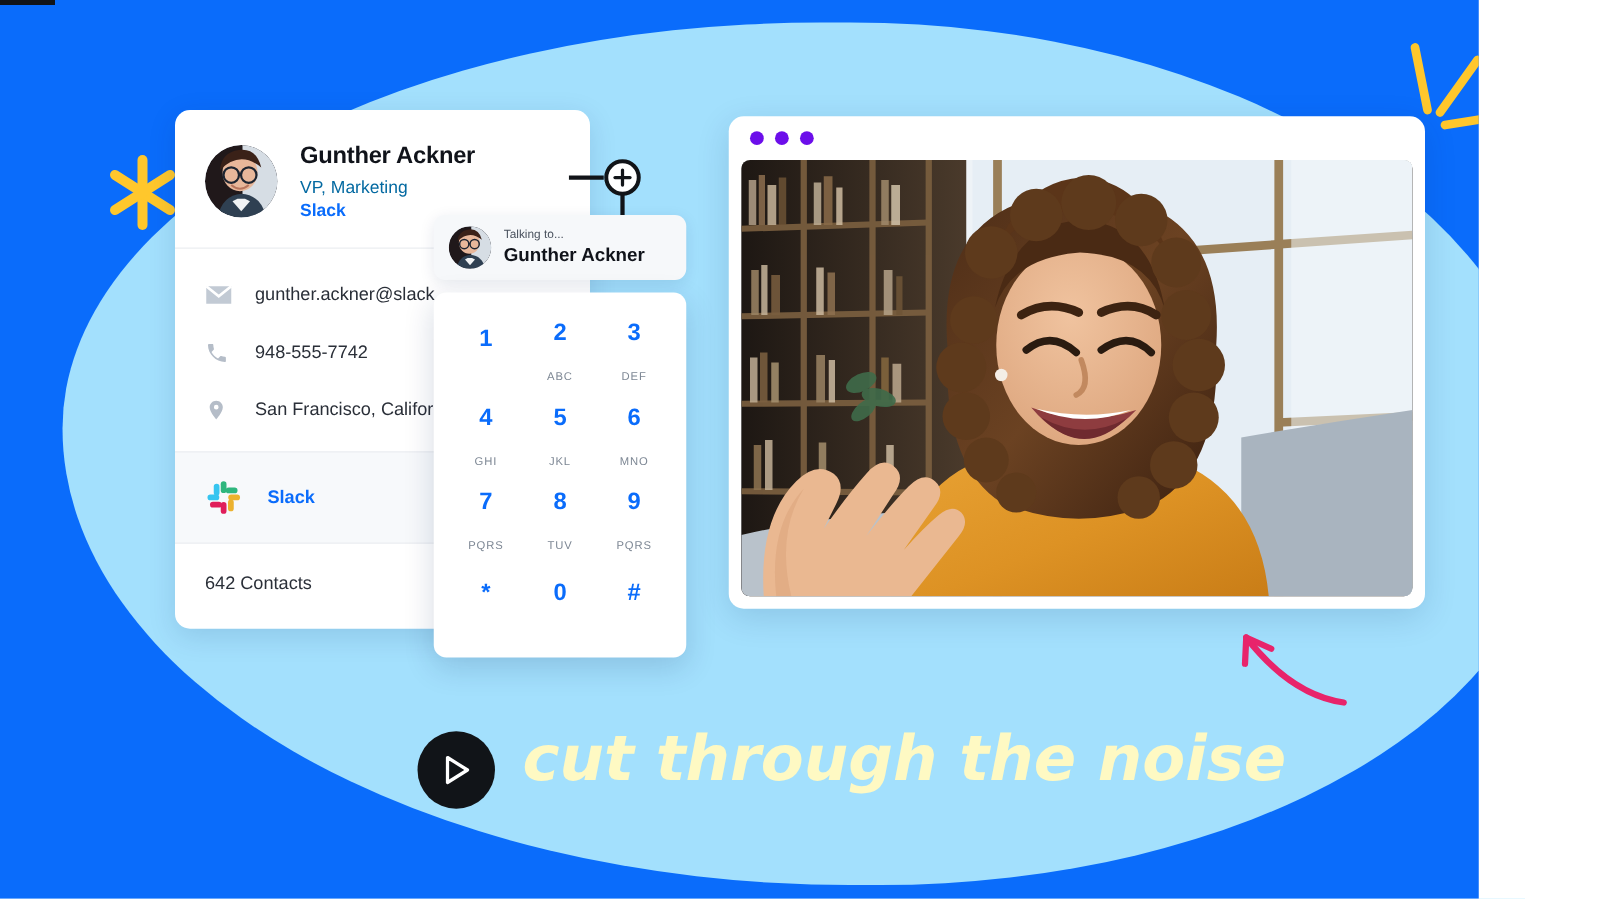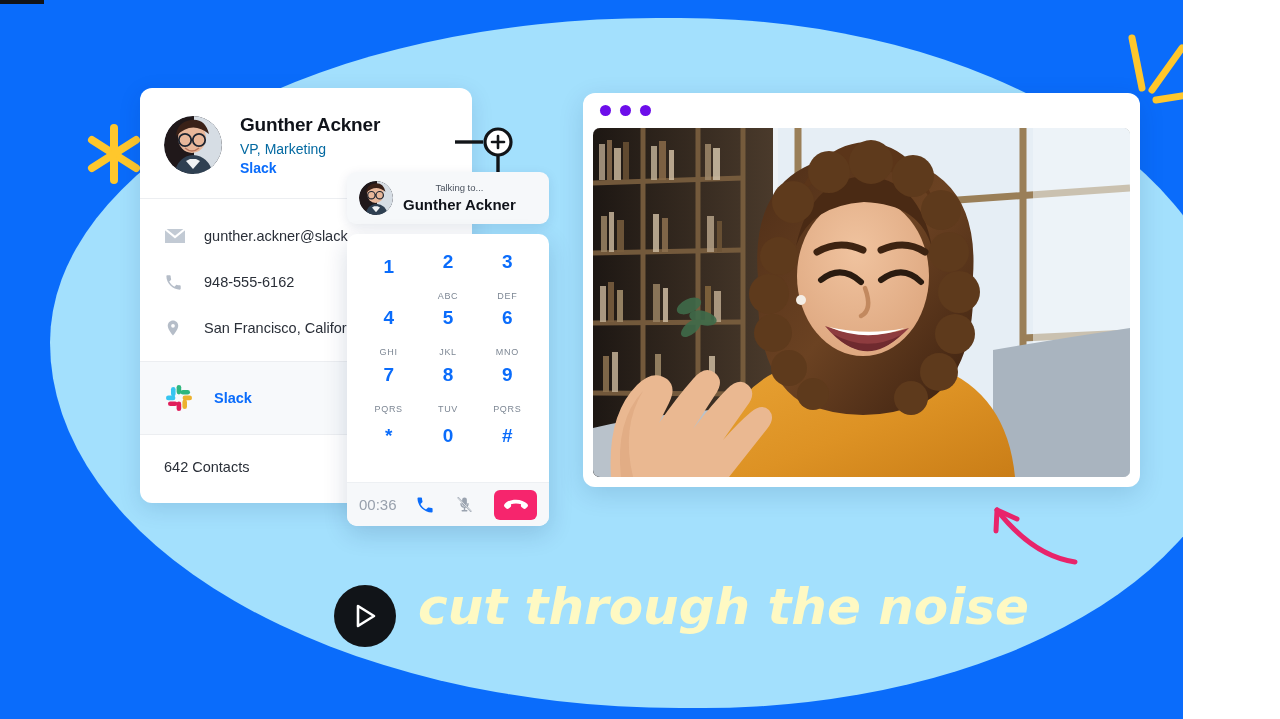--- a/index.html
+++ b/index.html
@@ -80,21 +80,21 @@
     border-radius: 9px;
     box-shadow: 0 3px 12px rgba(10,40,90,.10);
     display: flex; align-items: center;
     padding: 0 12px;
     z-index: 6;
   }
   .tp-avatar {
     width: 34px; height: 34px; border-radius: 50%;
     flex: 0 0 34px; overflow: hidden; background: #c9d2dc; margin-right: 10px;
   }
-  .tp-small { font-size: 9.5px; color: #4a525e; line-height: 1.1; text-align: center; }
+  .tp-small { font-size: 9.5px; color: #4a525e; line-height: 1.1; }
   .tp-name { font-size: 15px; font-weight: bold; color: #10131a; line-height: 1.15; margin-top: 2px; }
 
   
   .dialpad {
     position: absolute;
     left: 347px; top: 234px;
     width: 202px; height: 292px;
     border-radius: 10px;
     box-shadow: 0 8px 24px rgba(10,40,90,.16);
     background: #ffffff;
@@ -260,21 +260,21 @@
           </svg>
         </span>
         <span class="cc-text">gunther.ackner@slack.</span>
       </div>
       <div class="cc-row">
         <span class="cc-ico">
           <svg width="19" height="19" viewBox="0 0 24 24" fill="#b5bdc8">
             <path d="M6.6 10.8c1.4 2.8 3.8 5.1 6.6 6.6l2.2-2.2c.3-.3.7-.4 1-.2 1.2.4 2.4.6 3.7.6.6 0 1 .4 1 1V20c0 .6-.4 1-1 1C11 21 3 13 3 3.9c0-.6.4-1 1-1h3.4c.6 0 1 .4 1 1 0 1.3.2 2.5.6 3.7.1.4 0 .8-.2 1.1l-2.2 2.1z"></path>
           </svg>
         </span>
-        <span class="cc-text">948-555-6162</span>
+        <span class="cc-text">948-555-7742</span>
       </div>
       <div class="cc-row">
         <span class="cc-ico">
           <svg width="18" height="22" viewBox="0 0 24 24" fill="#b5bdc8">
             <path d="M12 2C8.1 2 5 5.1 5 9c0 5.2 7 13 7 13s7-7.8 7-13c0-3.9-3.1-7-7-7zm0 9.5A2.5 2.5 0 1 1 12 6.5a2.5 2.5 0 0 1 0 5z"></path>
           </svg>
         </span>
         <span class="cc-text">San Francisco, Californ</span>
       </div>
     </div>
@@ -387,43 +387,20 @@
       <div class="key">
         <span class="key-digit">0</span>
         <span class="key-letters empty"></span>
       </div>
       <div class="key">
         <span class="key-digit">#</span>
         <span class="key-letters empty"></span>
       </div>
     </div>
 
-    <div class="callbar">
-      <span class="timer">00:36</span>
-      <span class="cb-btn cb-phone">
-        <svg width="20" height="20" viewBox="0 0 24 24" fill="currentColor">
-          <path d="M6.6 10.8c1.4 2.8 3.8 5.1 6.6 6.6l2.2-2.2c.3-.3.7-.4 1-.2 1.2.4 2.4.6 3.7.6.6 0 1 .4 1 1V20c0 .6-.4 1-1 1C11 21 3 13 3 3.9c0-.6.4-1 1-1h3.4c.6 0 1 .4 1 1 0 1.3.2 2.5.6 3.7.1.4 0 .8-.2 1.1l-2.2 2.1z"></path>
-        </svg>
-      </span>
-      <span class="cb-btn cb-mic">
-        <svg width="19" height="19" viewBox="0 0 24 24">
-          <g fill="currentColor">
-            <path d="M12 14a3 3 0 0 0 3-3V6a3 3 0 0 0-6 0v5a3 3 0 0 0 3 3z"></path>
-            <path d="M17.3 11a.9.9 0 0 0-1.8 0 3.5 3.5 0 0 1-7 0 .9.9 0 0 0-1.8 0 5.3 5.3 0 0 0 4.4 5.2V19h-2a.9.9 0 0 0 0 1.8h5.8a.9.9 0 0 0 0-1.8h-2v-2.8A5.3 5.3 0 0 0 17.3 11z"></path>
-          </g>
-          <line x1="4" y1="3.5" x2="20" y2="20.5" stroke="#9aa3af" stroke-width="2.1" stroke-linecap="round"></line>
-          <line x1="4" y1="3.5" x2="20" y2="20.5" stroke="#f6f8fa" stroke-width="0.9" stroke-linecap="round"></line>
-        </svg>
-      </span>
-      <span class="hangup">
-        <svg width="24" height="14" viewBox="0 0 26 14" fill="#ffffff">
-          <path d="M13 1.2C8 1.2 3.4 3 .9 5.6c-1 1 -1.2 2.4 -.4 3.2l2 2c.7.7 1.8.6 2.6 0l2-1.7c.5-.4.7-1 .6-1.6l-.2-1.2C9.2 5.7 11 5.4 13 5.4s3.8.3 5.5.9l-.2 1.2c-.1.6.1 1.2.6 1.6l2 1.7c.8.6 1.9.7 2.6 0l2-2c.8-.8.6-2.2-.4-3.2C22.6 3 18 1.2 13 1.2z"></path>
-        </svg>
-      </span>
-    </div>
   </div>
 
   <div class="video-window">
     <div class="vw-bar">
       <span class="vw-dot"></span>
       <span class="vw-dot"></span>
       <span class="vw-dot"></span>
     </div>
     <div class="vw-screen">
       <svg viewBox="0 0 537 349" preserveAspectRatio="xMidYMid slice">

